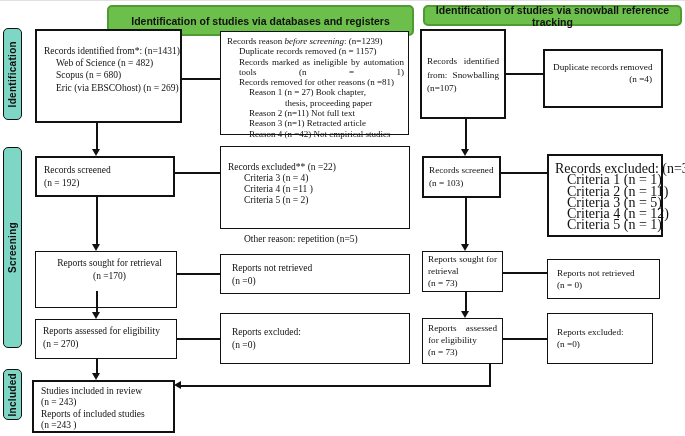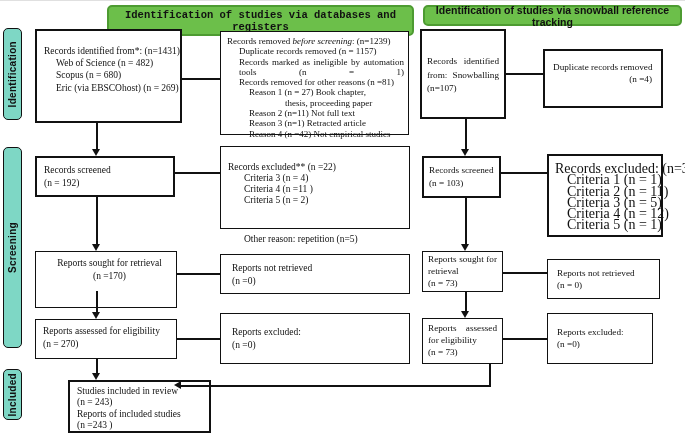--- a/index.html
+++ b/index.html
@@ -29,21 +29,21 @@
          border-right:4.5px solid transparent;border-top:7px solid #111;}
   .arr-l{position:absolute;width:0;height:0;border-top:4.5px solid transparent;
          border-bottom:4.5px solid transparent;border-right:7px solid #111;}
   em{font-style:italic;}
 </style>
 </head>
 <body>
 
 <div id="canvas">
 
-  <div class="hdr" style="left:107px;top:4px;width:307px;height:31px;font-family:Liberation Mono, monospace;">
+  <div class="hdr" style="left:107px;top:4px;width:307px;height:31px;">
     <span>Identification of studies via databases and registers</span>
   </div>
   <div class="hdr" style="left:423px;top:4px;width:259px;height:21px;">
     <span>Identification of studies via snowball reference tracking</span>
   </div>
 
   <div class="stage" style="left:3px;top:27px;width:19px;height:92px;">
     <span>Identification</span>
   </div>
   <div class="stage" style="left:3px;top:146px;width:19px;height:201px;">
@@ -54,21 +54,21 @@
   </div>
 
   <div class="box b-thick" style="left:35px;top:28px;width:147px;height:94px;padding:14px 3px 0 7px;">
     <div class="ln">Records identified from*: (n=1431)</div>
     <div class="ln ind1">Web of Science (n = 482)</div>
     <div class="ln ind1">Scopus (n = 680)</div>
     <div class="ln ind1">Eric (via EBSCOhost) (n = 269)</div>
   </div>
 
   <div class="box" style="left:220px;top:30px;width:189px;height:104px;padding:4px 4px 0 6px;font-size:9px;line-height:10.3px;">
-    <div class="ln"><span>Records removed </span><em>before screening</em><span>: (n=1239)</span></div>
+    <div class="ln"><span>Records reason </span><em>before screening</em><span>: (n=1239)</span></div>
     <div class="ln ind1">Duplicate records removed (n = 1157)</div>
     <div class="ind1 jst">Records marked as ineligible by automation tools (n = 1)</div>
     <div class="ln ind1">Records removed for other reasons (n =81)</div>
     <div class="ln ind2">Reason 1 (n = 27) Book chapter,</div>
     <div class="ln ind3">thesis, proceeding paper</div>
     <div class="ln ind2">Reason 2 (n=11) Not full text</div>
     <div class="ln ind2">Reason 3 (n=1) Retracted article</div>
     <div class="ln ind2">Reason 4 (n =42) Not empirical studies</div>
   </div>
 
@@ -98,21 +98,21 @@
   <div class="box" style="left:35px;top:318px;width:142px;height:40px;padding:5px 0 0 7px;line-height:12.5px;">
     <div class="ln">Reports assessed for eligibility</div>
     <div class="ln">(n = 270)</div>
   </div>
 
   <div class="box" style="left:220px;top:312px;width:190px;height:51px;padding:12px 0 0 11px;line-height:12.5px;">
     <div class="ln">Reports excluded:</div>
     <div class="ln">(n =0)</div>
   </div>
 
-  <div class="box b-thick" style="left:32px;top:379px;width:143px;height:53px;padding:4px 0 0 7px;line-height:11.3px;margin-left:36px;">
+  <div class="box b-thick" style="left:32px;top:379px;width:143px;height:53px;padding:4px 0 0 7px;line-height:11.3px;">
     <div class="ln">Studies included in review</div>
     <div class="ln">(n = 243)</div>
     <div class="ln">Reports of included studies</div>
     <div class="ln">(n =243 )</div>
   </div>
 
   <div class="box b-thick" style="left:420px;top:28px;width:86px;height:90px;padding:24px 5px 0 5px;font-size:9.2px;line-height:13.5px;">
     <div class="jst">Records identified</div>
     <div class="jst">from: Snowballing</div>
     <div class="ln">(n=107)</div>

